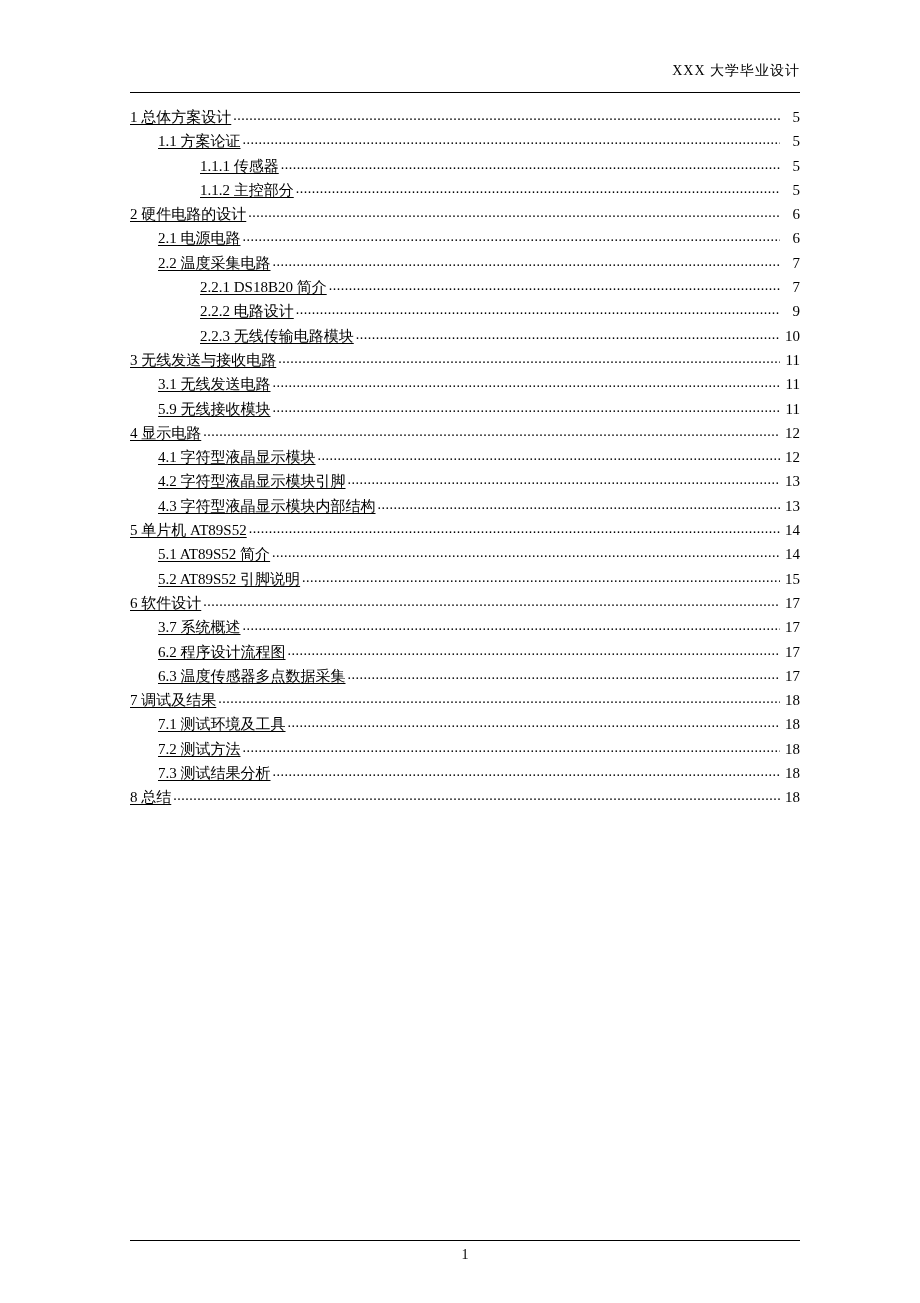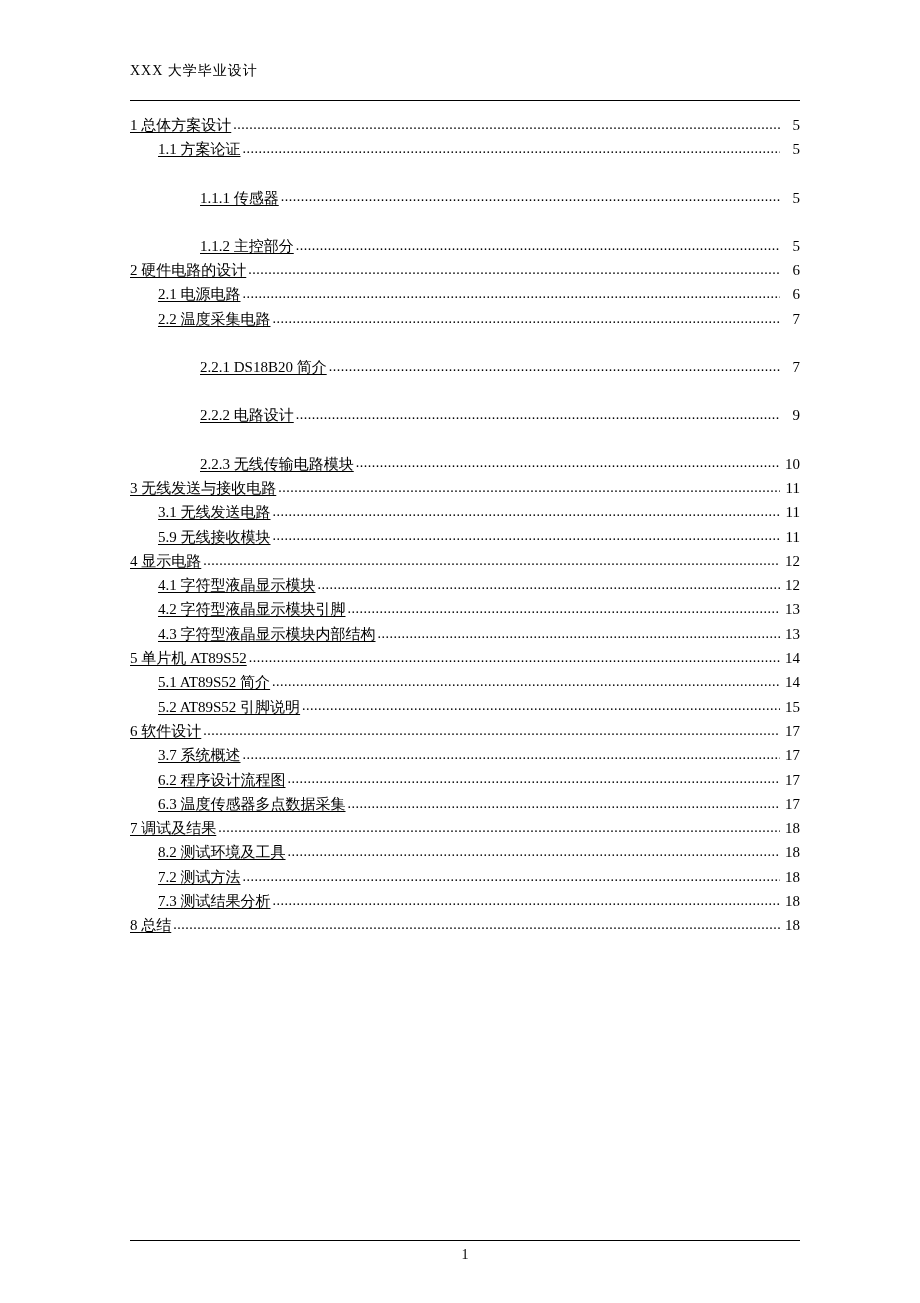--- a/index.html
+++ b/index.html
@@ -10,39 +10,39 @@
     color: #000;
     width: 920px;
   }
   .page {
     width: 920px;
     min-height: 1303px;
     padding: 62px 120px 0 130px;
     position: relative;
   }
   .header {
-    text-align: left;
+    text-align: right;
     font-size: 14px;
-    padding-bottom: 20px;
+    padding-bottom: 12px;
     border-bottom: 1px solid #000;
     margin-bottom: 12px;
     letter-spacing: 1px;
   }
   .toc {
     font-size: 15px;
   }
   .toc-row {
     display: flex;
-    align-items: center;
+    align-items: flex-start;
     line-height: 1.62;
     white-space: nowrap;
   }
   .indent-0 { padding-left: 0; }
   .indent-1 { padding-left: 28px; }
-  .indent-2 { padding-left: 70px; margin-top: 24px; }
+  .indent-2 { padding-left: 70px; }
   .label {
     text-decoration: underline;
     text-underline-offset: 2px;
   }
   .leader {
     flex: 1;
     overflow: hidden;
     position: relative;
     margin: 0 2px;
     letter-spacing: 0.5px;
@@ -198,21 +198,21 @@
         <span class="label">6.3    温度传感器多点数据采集</span>
         <span class="leader"></span>
         <span class="pg">17</span>
       </div>
       <div class="toc-row indent-0">
         <span class="label">7 调试及结果</span>
         <span class="leader"></span>
         <span class="pg">18</span>
       </div>
       <div class="toc-row indent-1">
-        <span class="label">8.2   测试环境及工具</span>
+        <span class="label">7.1   测试环境及工具</span>
         <span class="leader"></span>
         <span class="pg">18</span>
       </div>
       <div class="toc-row indent-1">
         <span class="label">7.2   测试方法</span>
         <span class="leader"></span>
         <span class="pg">18</span>
       </div>
       <div class="toc-row indent-1">
         <span class="label">7.3   测试结果分析</span>

